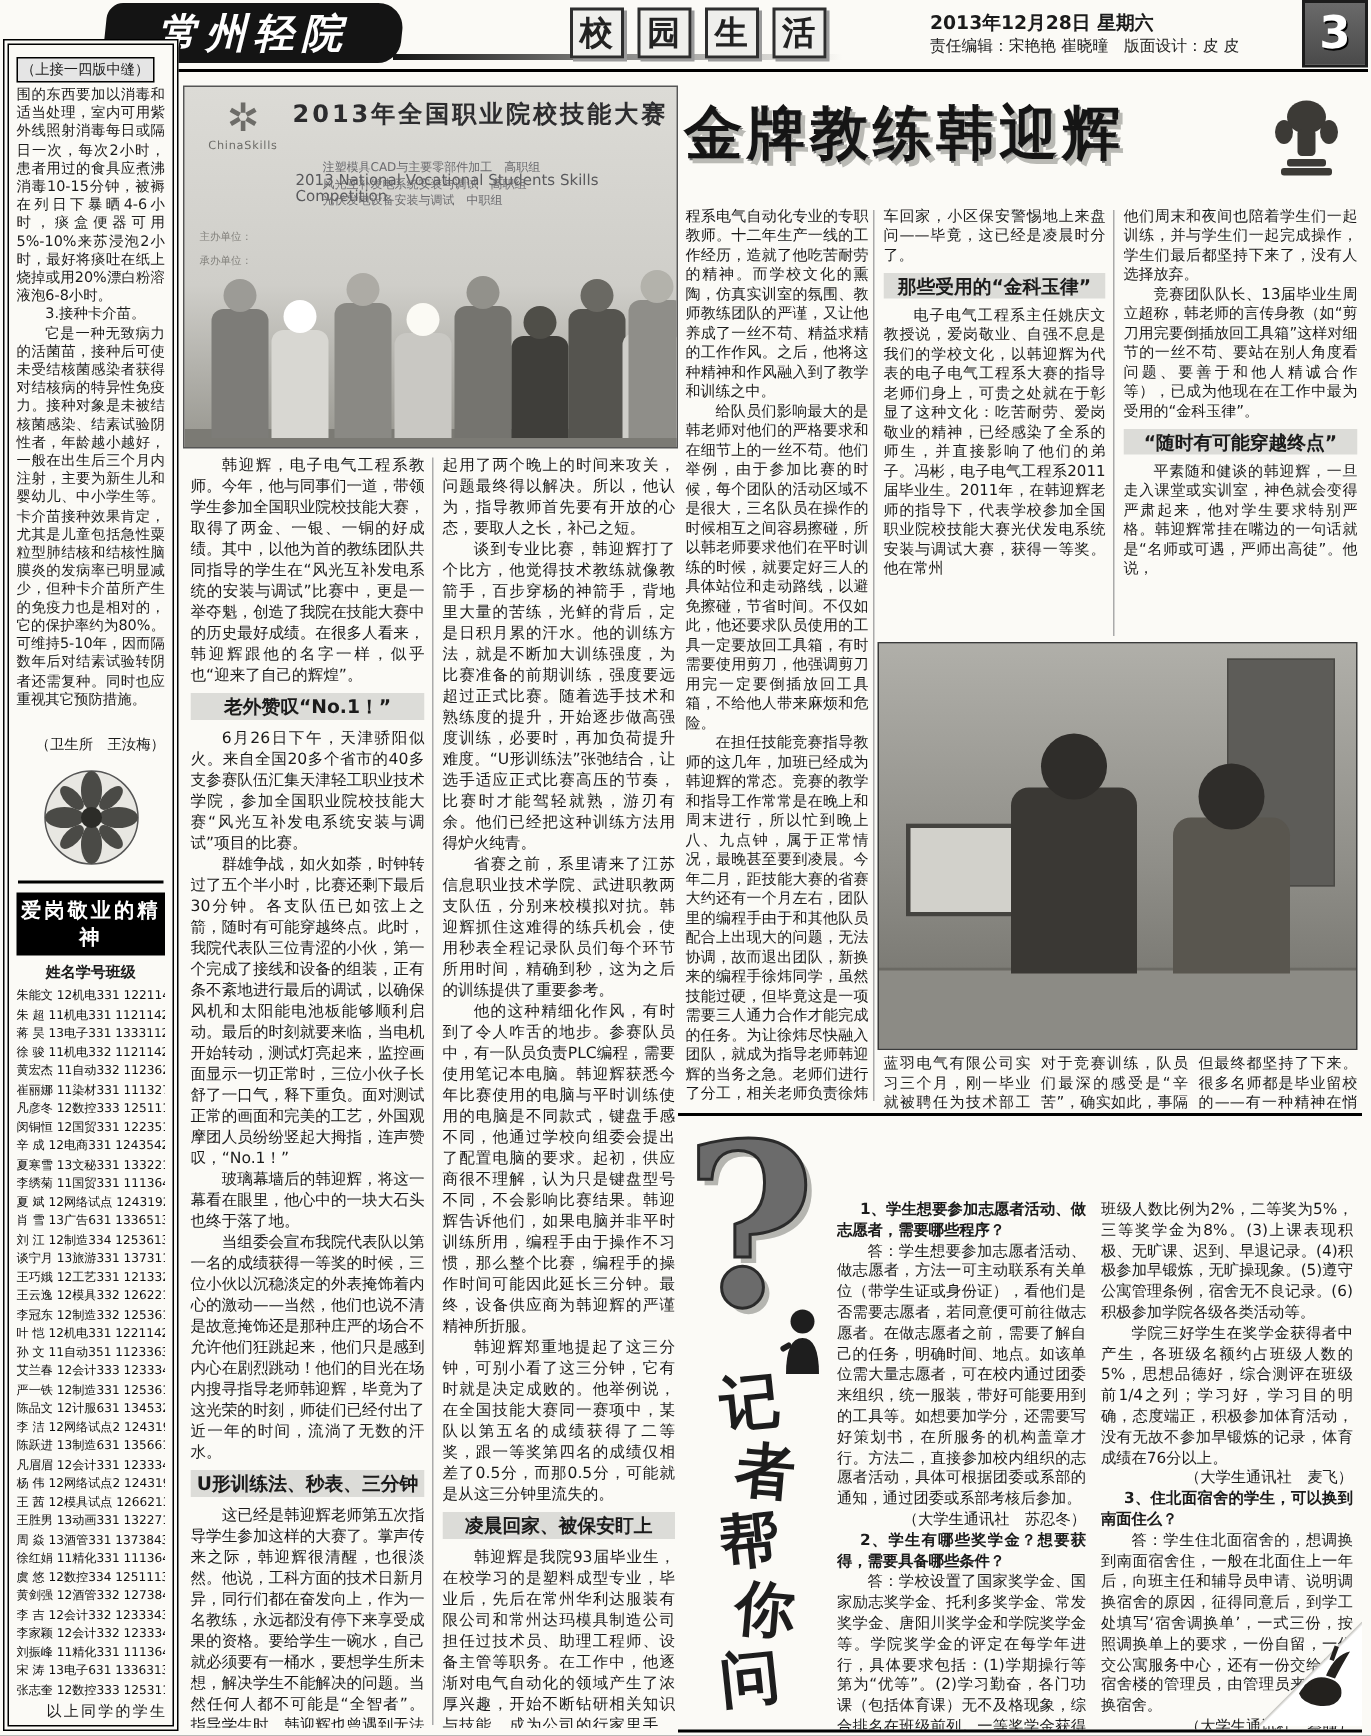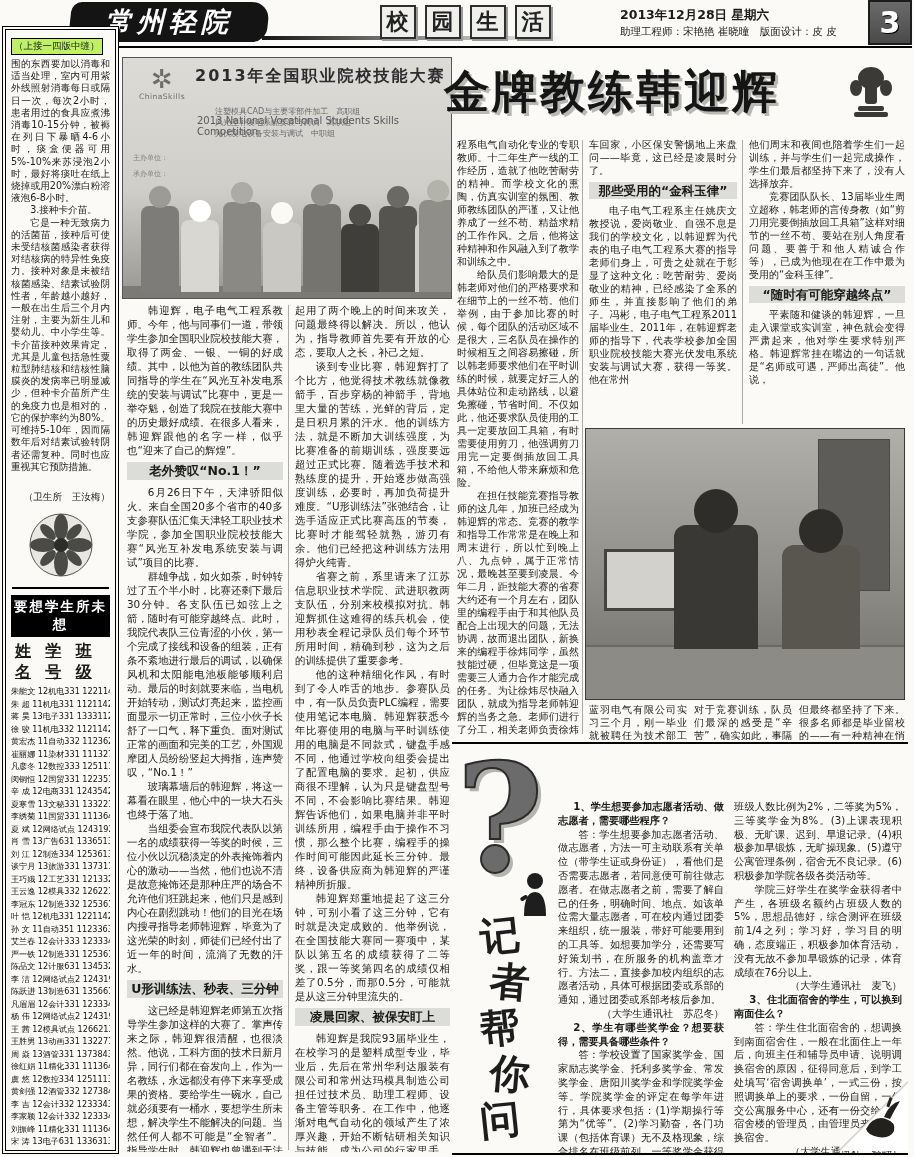--- a/index.html
+++ b/index.html
@@ -20,50 +20,50 @@
   .editorsline{font-size:10.5px;color:#222;}
   .pagenum{left:868px;top:0;width:44px;height:45px;background:linear-gradient(#6a6a6a,#4a4a4a);
            border:2px solid #1c1c1c;box-sizing:border-box;display:flex;align-items:center;justify-content:center;}
   .pagenum span{font-size:30px;font-weight:900;color:#fff;text-shadow:1px 1px 0 #000;}
   .header-rule{left:68px;top:46px;width:844px;height:2px;background:#000;}
 
   
   .leftbox{left:2px;top:26px;width:117px;height:1128px;border:1px solid #000;box-sizing:border-box;background:#fbfaf6;}
   .leftbox::before{content:"";position:absolute;inset:2px;border:1px solid #000;pointer-events:none;}
   .leftbox-inner{position:absolute;inset:5px;padding:2px 3px;overflow:hidden;}
-  .cont-note{display:inline-block;border:1px solid #000;font-size:9.5px;padding:1px 2px;margin-bottom:3px;background:#bef264;}
+  .cont-note{display:inline-block;border:1px solid #000;font-size:9.5px;padding:1px 2px;margin-bottom:3px;background:#e5e5e5;}
   .lc-body{font-size:9.6px;line-height:12.2px;text-align:justify;}
   .lc-body .p{text-indent:2em;}
   .lc-byline{font-size:9.6px;text-align:right;margin-top:18px;}
   .ornament{height:76px;display:flex;align-items:center;justify-content:center;margin:4px 0;}
   .divider{border:0;border-top:2px solid #000;margin:4px 1px 6px;}
   .notice-title{background:#000;color:#fff;font-weight:700;font-size:13.5px;text-align:center;
                 letter-spacing:2px;padding:3px 0;margin-bottom:4px;}
-  .notice-header{display:flex;justify-content:flex-start;font-size:16px;font-weight:700;padding:0 4px;margin-bottom:2px;text-decoration:underline;}
+  .notice-header{display:flex;justify-content:center;font-size:10px;font-weight:700;padding:0 4px;margin-bottom:2px;}
   .id-rows{}
   .id-row{font-size:8.1px;line-height:12.5px;white-space:nowrap;overflow:hidden;color:#111;}
   .notice-footer{font-size:10px;line-height:13px;text-indent:2em;margin-top:3px;text-align:justify;}
 
   
   .gphoto{left:122px;top:57px;width:330px;height:242px;border:1px solid #555;box-sizing:border-box;
           background:linear-gradient(#dcdbd6 0%,#cfcec9 55%,#97968f 100%);overflow:hidden;}
   .gp-logo{position:absolute;left:10px;top:8px;width:58px;text-align:center;color:#6d6c68;}
   .gp-logo .glyph{font-size:26px;line-height:26px;}
   .gp-logo .txt{font-size:7.5px;letter-spacing:.5px;}
   .gp-title{position:absolute;left:72px;top:8px;width:252px;font-size:16px;font-weight:900;letter-spacing:2px;color:#2c2c2e;}
   .gp-sub{position:absolute;left:74px;top:29px;width:252px;font-size:10px;color:#59595c;margin-top:28px;}
   .gp-events{position:absolute;left:92px;top:48px;width:220px;font-size:8px;line-height:11px;color:#6a6a6e;}
   .gp-orgs{position:absolute;left:10px;top:92px;width:70px;font-size:7px;line-height:16px;color:#83827d;}
   .gp-floor{position:absolute;left:0;bottom:0;width:100%;height:12px;background:#7b7a74;}
   .person{position:absolute;bottom:6px;width:38px;border-radius:8px 8px 0 0;}
   .person::before{content:"";position:absolute;left:50%;top:-20px;transform:translateX(-50%);
                   width:22px;height:22px;border-radius:50%;background:inherit;filter:brightness(1.25);}
 
   
-  .headline{left:444px;top:62px;width:386px;height:62px;font-size:45px;font-weight:900;letter-spacing:3px;
+  .headline{left:456px;top:62px;width:386px;height:62px;font-size:39px;font-weight:900;letter-spacing:3px;
             color:#151515;text-shadow:3px 3px 0 #b9b9b4,1px 1px 0 #777;white-space:nowrap;}
   .seal{left:848px;top:64px;width:46px;height:54px;}
 
   
   .bodytext{font-size:10.4px;line-height:14px;text-align:justify;overflow:hidden;}
   .bodytext .p{text-indent:2em;}
   .bodytext.sm{font-size:10px;line-height:13px;}
   .subhead{background:#dcdcd8;font-weight:700;font-size:12.5px;text-align:center;padding:2px 0;margin:5px 0;text-indent:0;}
   .colrule{width:1px;background:#aaa;}
 
@@ -108,21 +108,21 @@
   </div>
   <div class="abs masthead-tail"></div>
   <div class="abs section-title">
       <div class="title-tile">校</div>
       <div class="title-tile">园</div>
       <div class="title-tile">生</div>
       <div class="title-tile">活</div>
     </div>
   <div class="abs dateblock">
     <div class="dateline">2013年12月28日 星期六</div>
-    <div class="editorsline">助理工程师：宋艳艳 崔晓曈　版面设计：皮 皮</div>
+    <div class="editorsline">责任编辑：宋艳艳 崔晓曈　版面设计：皮 皮</div>
   </div>
   <div class="abs pagenum">
     <span>3</span>
   </div>
   <div class="abs header-rule"></div>
 
   <div class="abs leftbox">
     <div class="leftbox-inner">
       <div class="cont-note">（上接一四版中缝）</div>
       <div class="lc-body">
@@ -141,21 +141,21 @@
             <ellipse cx="51" cy="33" rx="13" ry="7"></ellipse>
             <ellipse cx="20" cy="20" rx="10" ry="5" transform="rotate(45 20 20)"></ellipse>
             <ellipse cx="46" cy="46" rx="10" ry="5" transform="rotate(45 46 46)"></ellipse>
             <ellipse cx="46" cy="20" rx="10" ry="5" transform="rotate(-45 46 20)"></ellipse>
             <ellipse cx="20" cy="46" rx="10" ry="5" transform="rotate(-45 20 46)"></ellipse>
             <circle cx="33" cy="33" r="7" fill="#2c2c28"></circle>
           </g>
         </svg>
       </div>
       <hr class="divider">
-      <div class="notice-title">要想学生所未想</div>
+      <div class="notice-title">爱岗敬业的精神</div>
       <div class="notice-header">
         <span>姓名</span>
         <span>学号</span>
         <span>班级</span>
       </div>
       <div class="id-rows">
           <div class="id-row">朱能文 12机电331 1221142138</div>
           <div class="id-row">朱 超 11机电331 1121142127</div>
           <div class="id-row">蒋 昊 13电子331 1333112128</div>
           <div class="id-row">徐 骏 11机电332 1121142248</div>

